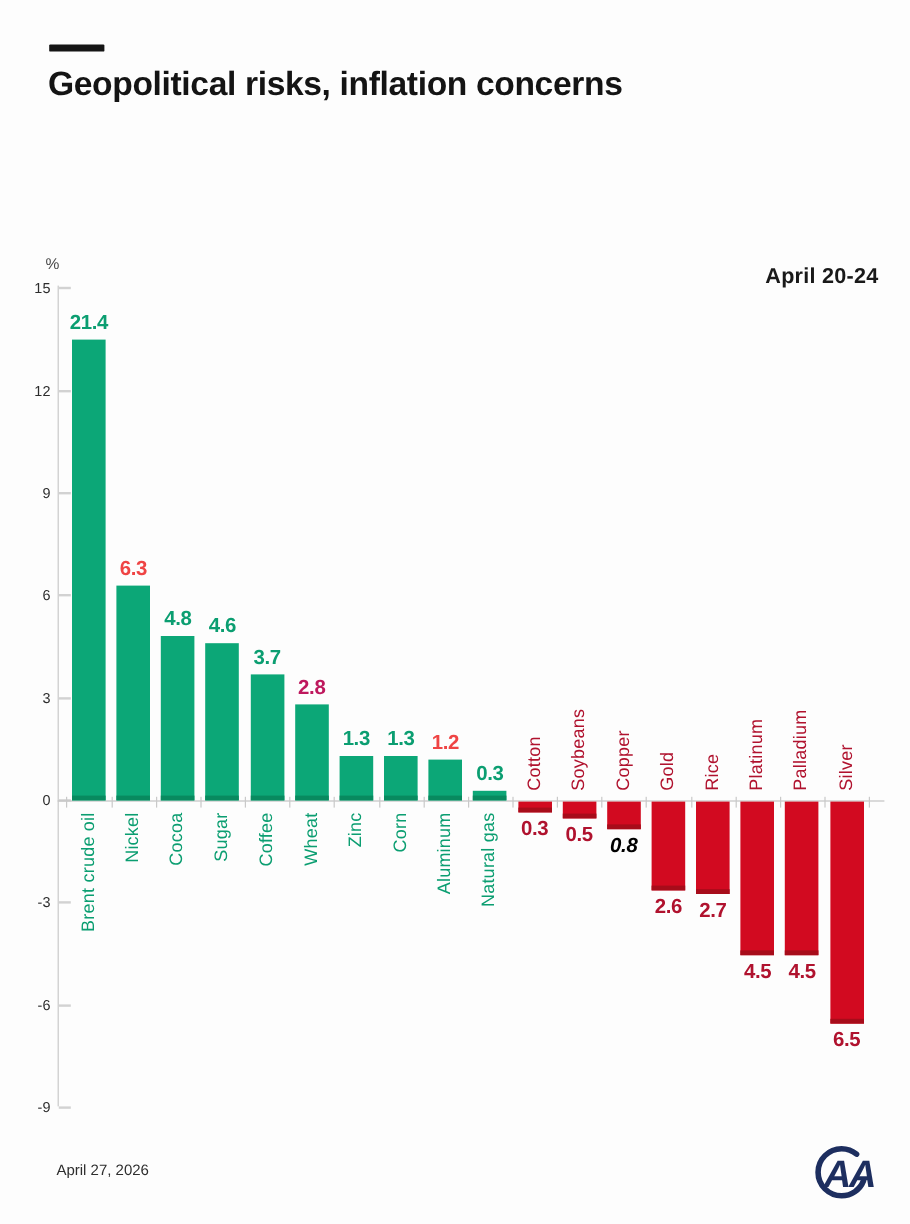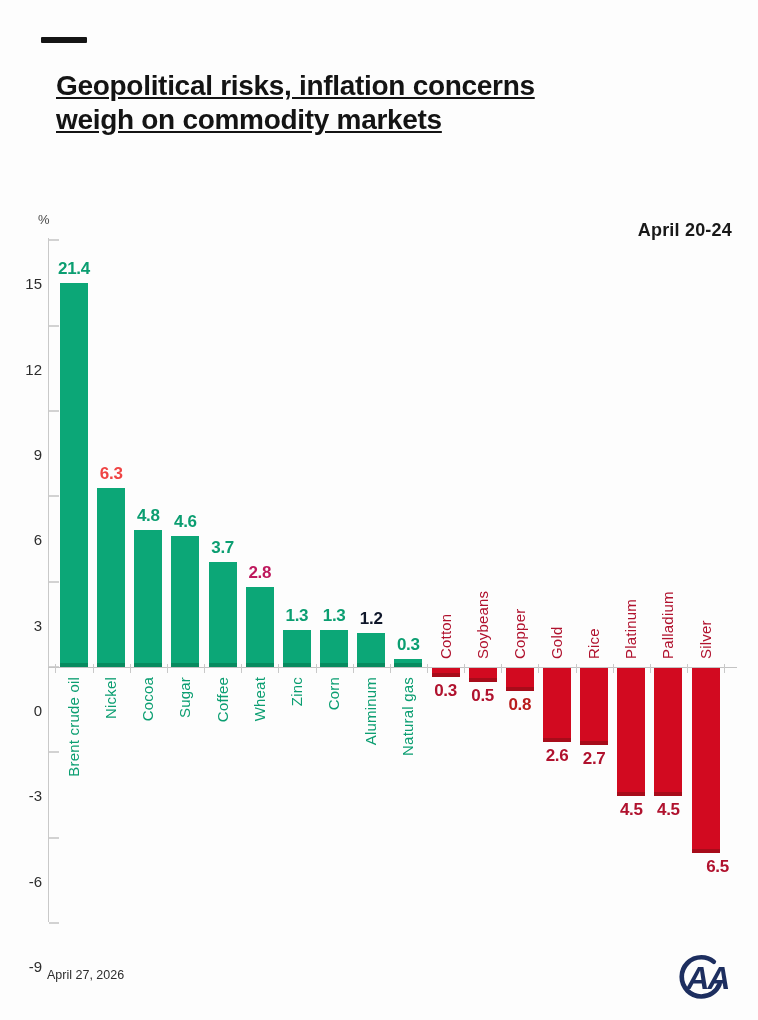--- a/index.html
+++ b/index.html
@@ -11,39 +11,38 @@
   .accent-dash{position:absolute;left:41px;top:37px;width:46px;height:6px;background:#151515;border-radius:1px;}
   .title{position:absolute;left:40px;top:53px;width:690px;font-size:28px;font-weight:700;
     color:#141414;line-height:34px;letter-spacing:-0.3px;}
   .subtitle{position:absolute;left:40px;top:137px;width:690px;font-size:15.5px;font-weight:400;
     color:#1f1f1f;line-height:23px;}
   #chart{position:absolute;left:0;top:212px;width:758px;height:760px;}
   .unit-label{position:absolute;left:38px;top:0;font-size:13px;color:#4a4a4a;}
   .period-label{position:absolute;right:26px;top:8px;font-size:18px;font-weight:600;color:#191919;letter-spacing:0.2px;}
   .axis-v{position:absolute;width:1px;background:#c9c9c9;}
   .tick-h{position:absolute;width:10px;height:2px;background:#d2d2d2;}
-  .ylab{position:absolute;width:40px;text-align:right;font-size:15px;color:#2d2d2d;line-height:20px;margin-top:44px;}
+  .ylab{position:absolute;width:40px;text-align:right;font-size:12px;color:#2d2d2d;line-height:20px;}
   .zero{position:absolute;height:1px;background:#c3c3c3;}
   .tick-v{position:absolute;width:1px;height:9px;background:#c9c9c9;}
   .bar{position:absolute;box-sizing:border-box;}
   .val{position:absolute;transform:translateX(-50%);font-size:17px;font-weight:700;
     letter-spacing:-0.3px;white-space:nowrap;}
   .cat{position:absolute;width:140px;height:18px;transform-origin:top left;transform:rotate(-90deg);
     font-size:15px;font-weight:500;line-height:18px;white-space:nowrap;letter-spacing:0.2px;}
   .footer-date{position:absolute;left:47px;top:968px;font-size:12.5px;color:#2e2e2e;}
   .logo-wrap{position:absolute;right:24px;top:946px;width:56px;height:58px;}
 </style>
 </head>
 <body>
 
 <div class="accent-dash"></div>
 
-<h1 class="title" style="margin:16px;text-decoration:underline;">
+<h1 class="title" style="margin:0;">
   <span style="display:block">Geopolitical risks, inflation concerns</span>
-  <span style="display:block">weigh on commodity markets</span>
 </h1>
 
 <p class="subtitle" style="margin:0;">
 </p>
 
 <div id="chart">
   <div class="unit-label">%</div>
   <div class="period-label">April 20-24</div>
 <div class="axis-v" style="left: 48px; top: 26px; height: 684px;"></div>
     <div class="tick-h" style="left: 49px; top: 27.25px;"></div>
@@ -102,48 +101,48 @@
     <div class="bar" style="left: 245.8px; width: 28px; height: 79.7px; top: 375.3px; background: rgb(12, 167, 119); border-bottom: 4px solid rgb(8, 138, 95);"></div>
     <div class="val" style="left: 259.8px; top: 351.3px; color: #be185d;">2.8</div>
     <div class="cat" style="left: 250.8px; top: 605px; color: rgb(11, 158, 113); text-align: right;">Wheat</div>
     <div class="bar" style="left: 282.9px; width: 28px; height: 37px; top: 418px; background: rgb(12, 167, 119); border-bottom: 4px solid rgb(8, 138, 95);"></div>
     <div class="val" style="left: 296.9px; top: 394px; color: rgb(11, 158, 113);">1.3</div>
     <div class="cat" style="left: 287.9px; top: 605px; color: rgb(11, 158, 113); text-align: right;">Zinc</div>
     <div class="bar" style="left: 320.1px; width: 28px; height: 37px; top: 418px; background: rgb(12, 167, 119); border-bottom: 4px solid rgb(8, 138, 95);"></div>
     <div class="val" style="left: 334.1px; top: 394px; color: rgb(11, 158, 113);">1.3</div>
     <div class="cat" style="left: 325.1px; top: 605px; color: rgb(11, 158, 113); text-align: right;">Corn</div>
     <div class="bar" style="left: 357.2px; width: 28px; height: 34.1px; top: 420.9px; background: rgb(12, 167, 119); border-bottom: 4px solid rgb(8, 138, 95);"></div>
-    <div class="val" style="left: 371.2px; top: 396.9px; color: #0f172a;">1.2</div>
+    <div class="val" style="left: 371.2px; top: 396.9px; color: #ef4444;">1.2</div>
     <div class="cat" style="left: 362.2px; top: 605px; color: rgb(11, 158, 113); text-align: right;">Aluminum</div>
     <div class="bar" style="left: 394.3px; width: 28px; height: 8.5px; top: 446.5px; background: rgb(12, 167, 119); border-bottom: 4px solid rgb(8, 138, 95);"></div>
     <div class="val" style="left: 408.3px; top: 422.5px; color: rgb(11, 158, 113);">0.3</div>
     <div class="cat" style="left: 399.3px; top: 605px; color: rgb(11, 158, 113); text-align: right;">Natural gas</div>
     <div class="bar" style="left: 431.5px; width: 28px; height: 8.5px; top: 456px; background: rgb(210, 10, 32); border-bottom: 4px solid rgb(167, 12, 26);"></div>
     <div class="val" style="left: 445.5px; top: 468.5px; color: rgb(176, 18, 46);">0.3</div>
     <div class="cat" style="left: 436.5px; top: 447px; color: rgb(176, 18, 46); text-align: left;">Cotton</div>
     <div class="bar" style="left: 468.6px; width: 28px; height: 14.2px; top: 456px; background: rgb(210, 10, 32); border-bottom: 4px solid rgb(167, 12, 26);"></div>
     <div class="val" style="left: 482.6px; top: 474.2px; color: rgb(176, 18, 46);">0.5</div>
     <div class="cat" style="left: 473.6px; top: 447px; color: rgb(176, 18, 46); text-align: left;">Soybeans</div>
     <div class="bar" style="left: 505.8px; width: 28px; height: 22.8px; top: 456px; background: rgb(210, 10, 32); border-bottom: 4px solid rgb(167, 12, 26);"></div>
-    <div class="val" style="left: 519.8px; top: 482.8px; color: #b91c1c;">0.8</div>
+    <div class="val" style="left: 519.8px; top: 482.8px; color: #000000; font-style: italic;">0.8</div>
     <div class="cat" style="left: 510.8px; top: 447px; color: rgb(176, 18, 46); text-align: left;">Copper</div>
     <div class="bar" style="left: 543px; width: 28px; height: 74px; top: 456px; background: rgb(210, 10, 32); border-bottom: 4px solid rgb(167, 12, 26);"></div>
     <div class="val" style="left: 557px; top: 534px; color: rgb(176, 18, 46);">2.6</div>
     <div class="cat" style="left: 548px; top: 447px; color: rgb(176, 18, 46); text-align: left;">Gold</div>
     <div class="bar" style="left: 580.1px; width: 28px; height: 76.8px; top: 456px; background: rgb(210, 10, 32); border-bottom: 4px solid rgb(167, 12, 26);"></div>
     <div class="val" style="left: 594.1px; top: 536.8px; color: rgb(176, 18, 46);">2.7</div>
     <div class="cat" style="left: 585.1px; top: 447px; color: rgb(176, 18, 46); text-align: left;">Rice</div>
     <div class="bar" style="left: 617.3px; width: 28px; height: 128px; top: 456px; background: rgb(210, 10, 32); border-bottom: 4px solid rgb(167, 12, 26);"></div>
     <div class="val" style="left: 631.3px; top: 588px; color: rgb(176, 18, 46);">4.5</div>
     <div class="cat" style="left: 622.3px; top: 447px; color: rgb(176, 18, 46); text-align: left;">Platinum</div>
     <div class="bar" style="left: 654.4px; width: 28px; height: 128px; top: 456px; background: rgb(210, 10, 32); border-bottom: 4px solid rgb(167, 12, 26);"></div>
     <div class="val" style="left: 668.4px; top: 588px; color: rgb(176, 18, 46);">4.5</div>
     <div class="cat" style="left: 659.4px; top: 447px; color: rgb(176, 18, 46); text-align: left;">Palladium</div>
     <div class="bar" style="left: 691.5px; width: 28px; height: 184.9px; top: 456px; background: rgb(210, 10, 32); border-bottom: 4px solid rgb(167, 12, 26);"></div>
-    <div class="val" style="left: 705.5px; top: 644.9px; color: rgb(176, 18, 46); margin-left: 12px;">6.5</div>
+    <div class="val" style="left: 705.5px; top: 644.9px; color: rgb(176, 18, 46);">6.5</div>
     <div class="cat" style="left: 696.5px; top: 447px; color: rgb(176, 18, 46); text-align: left;">Silver</div>
   </div>
 
 <div class="footer-date">April 27, 2026</div>
 
 <div class="logo-wrap">
   <svg width="56" height="58" viewBox="0 0 60 62">
     <circle class="logo-ink-stroke" cx="25" cy="33" r="21" fill="none" stroke-width="5" pathLength="100" stroke-dasharray="80 20" stroke-dashoffset="-6" stroke-linecap="round" stroke="#1d2e5f"></circle>
     <text class="logo-ink-fill" x="9" y="46" font-size="34" font-weight="bold" font-style="italic" font-family="Liberation Sans, sans-serif" letter-spacing="-2" fill="#1d2e5f">AA</text>
   </svg>

